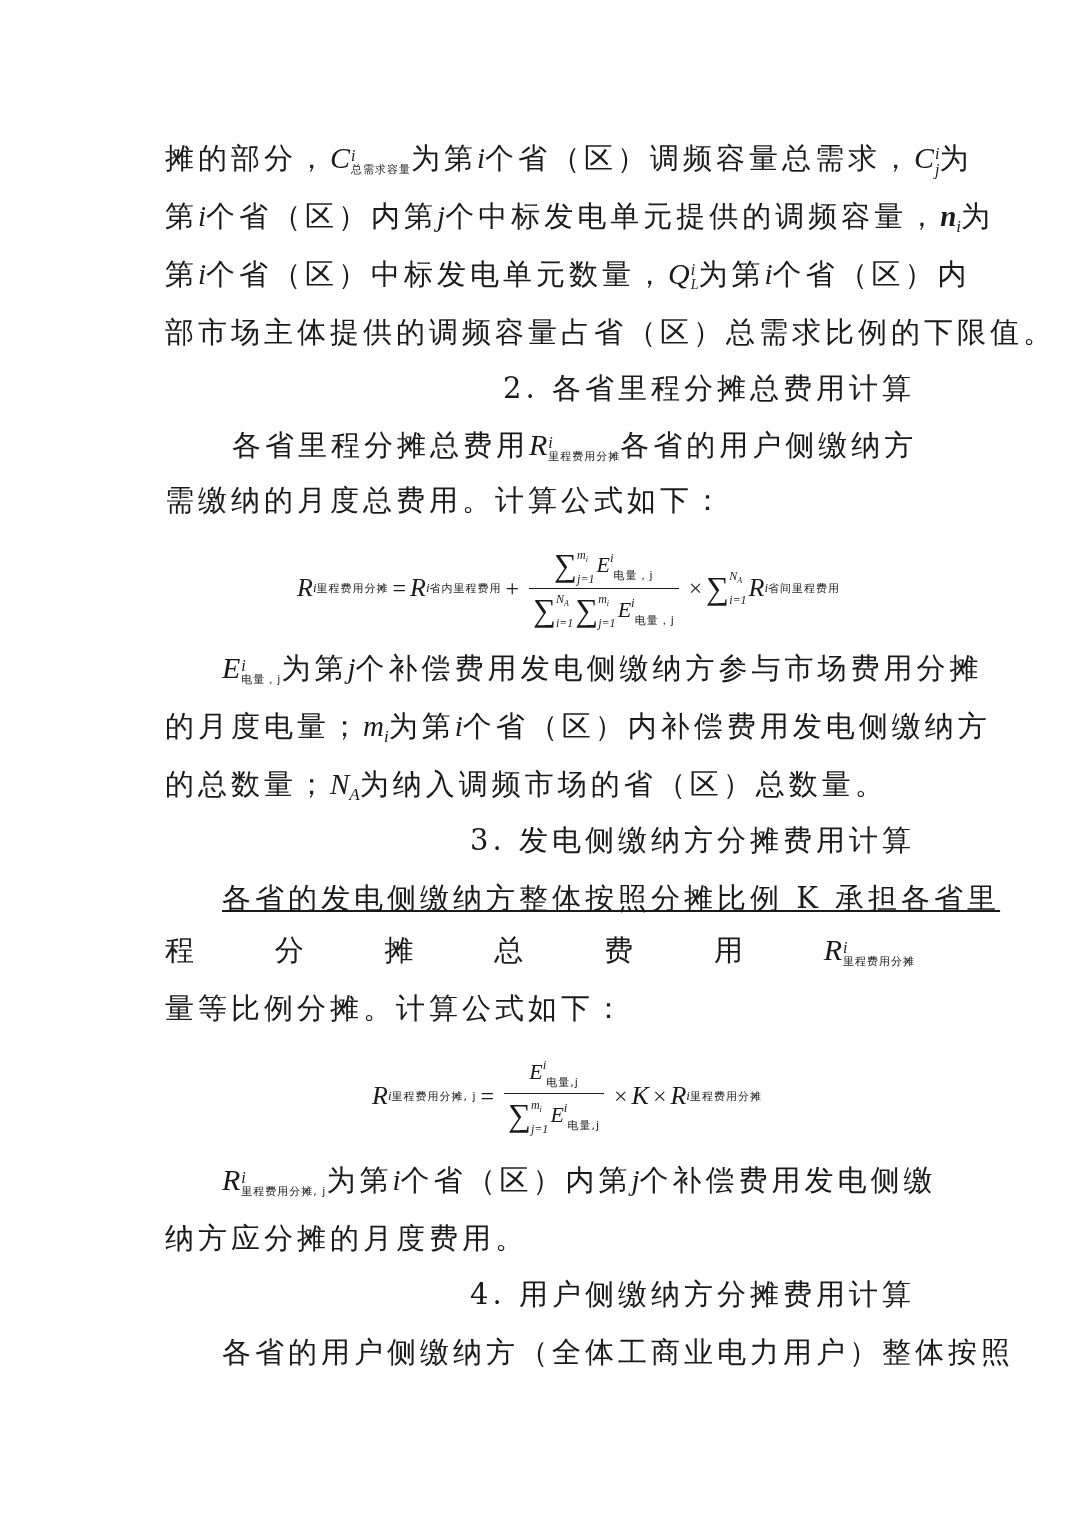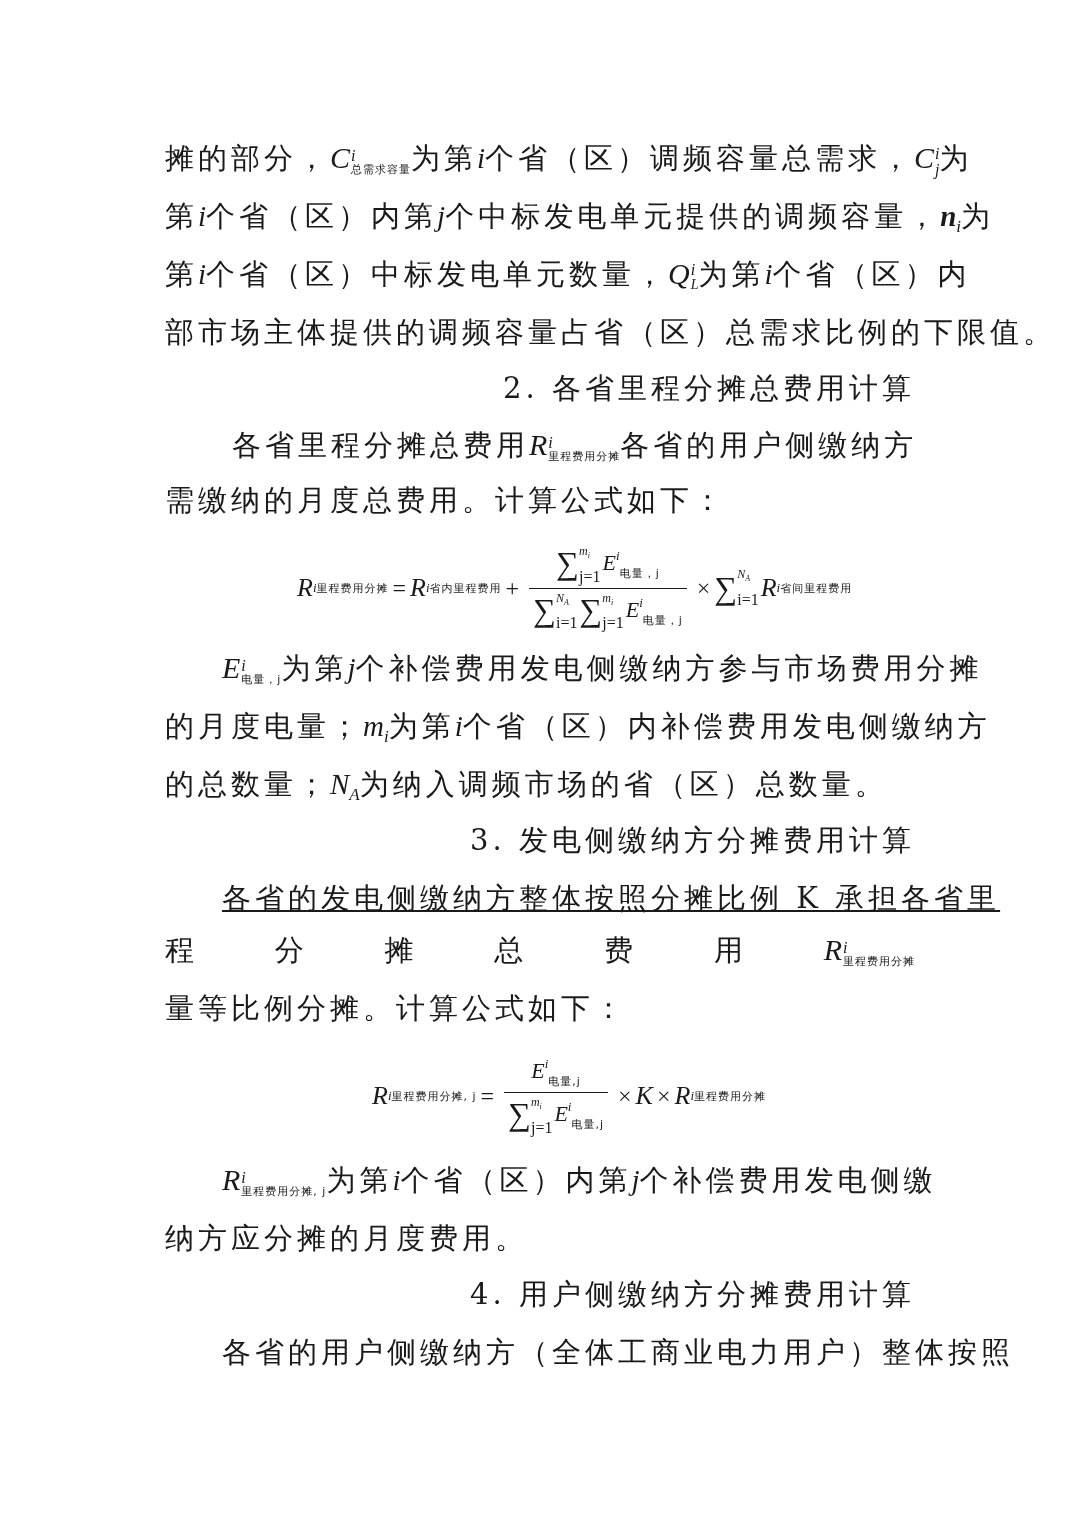--- a/index.html
+++ b/index.html
@@ -29,21 +29,21 @@
       position: absolute; font-family: "Liberation Serif", serif; color: #1a1a1a;
       display: flex; align-items: center; white-space: nowrap; font-size: 24px;
     }
     .frac { display: inline-flex; flex-direction: column; align-items: center; margin: 0 6px; }
     .frac .num { padding: 0 4px 3px 4px; }
     .frac .bar { height: 1px; background: #1a1a1a; align-self: stretch; }
     .frac .den { padding: 3px 4px 0 4px; }
     .sigma { font-size: 32px; font-style: normal; vertical-align: -4px; }
     .lim { display: inline-flex; flex-direction: column; vertical-align: middle; line-height: 1; margin-right: 2px; }
     .lim .up { font-size: 12px; font-style: italic; }
-    .lim .lo { font-size: 16px; margin-top: 8px; }
+    .lim .lo { font-size: 12px; font-style: italic; margin-top: 8px; }
     .fR { font-style: italic; font-size: 26px; }
     .fsup { font-size: 13px; font-style: italic; vertical-align: 10px; }
     .fsub { font-size: 11px; font-family: "DejaVu Sans", sans-serif; vertical-align: -7px; letter-spacing: 1px; }
     .op { margin: 0 4px; font-style: normal; }
   </style>
 </head>
 <body>
 
 <div class="line just" style="top:138px;">
   <span>摊的部分，</span><span class="var"><span style="font-size:30px">C</span><span class="stack">

